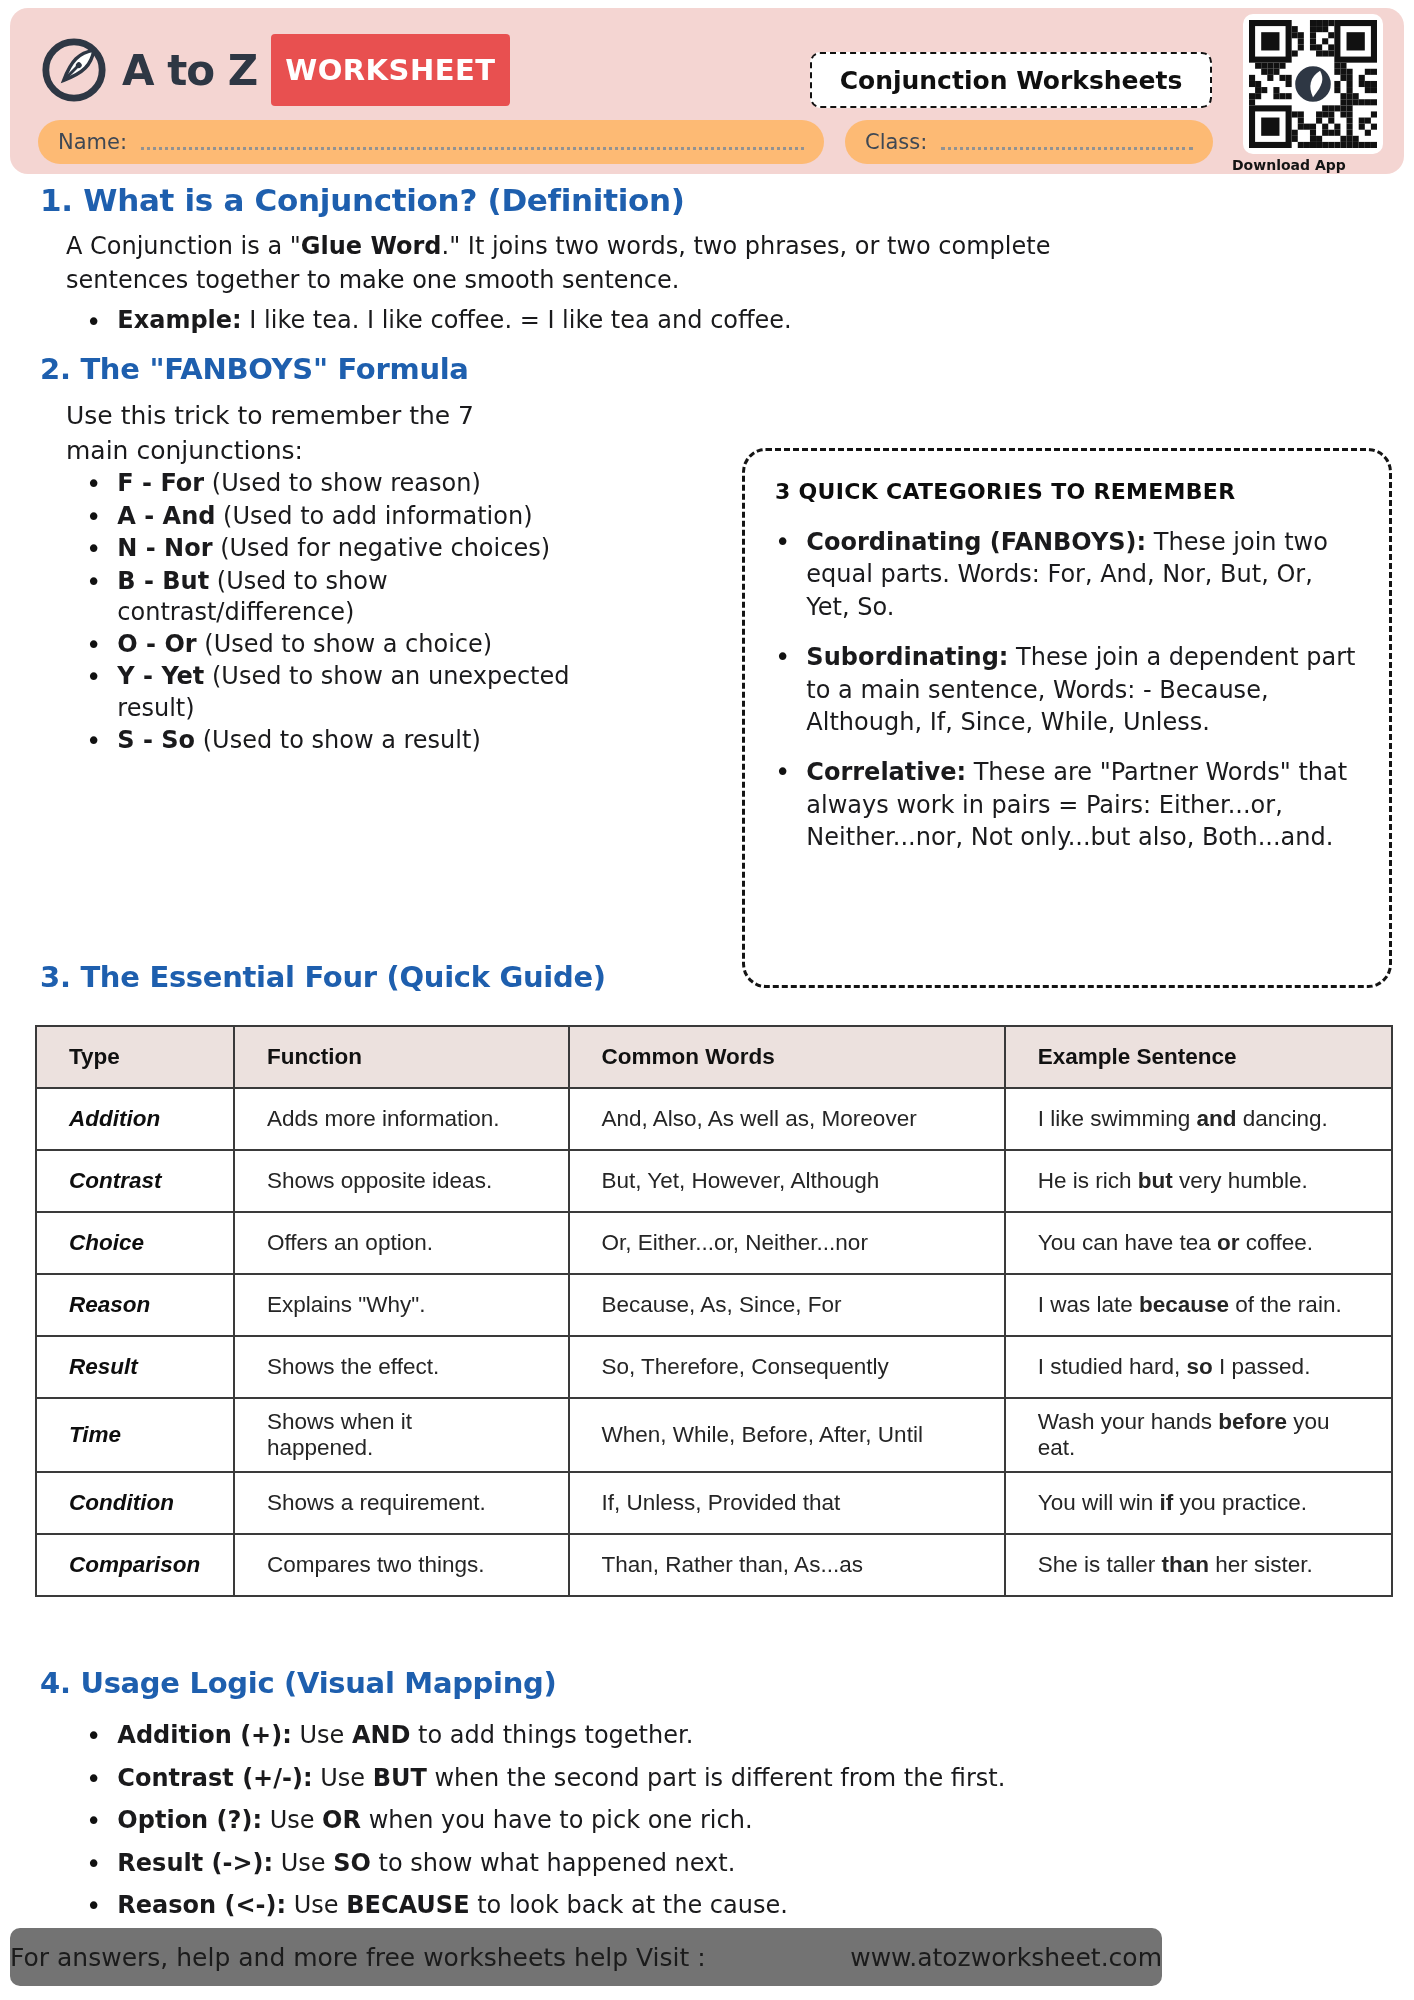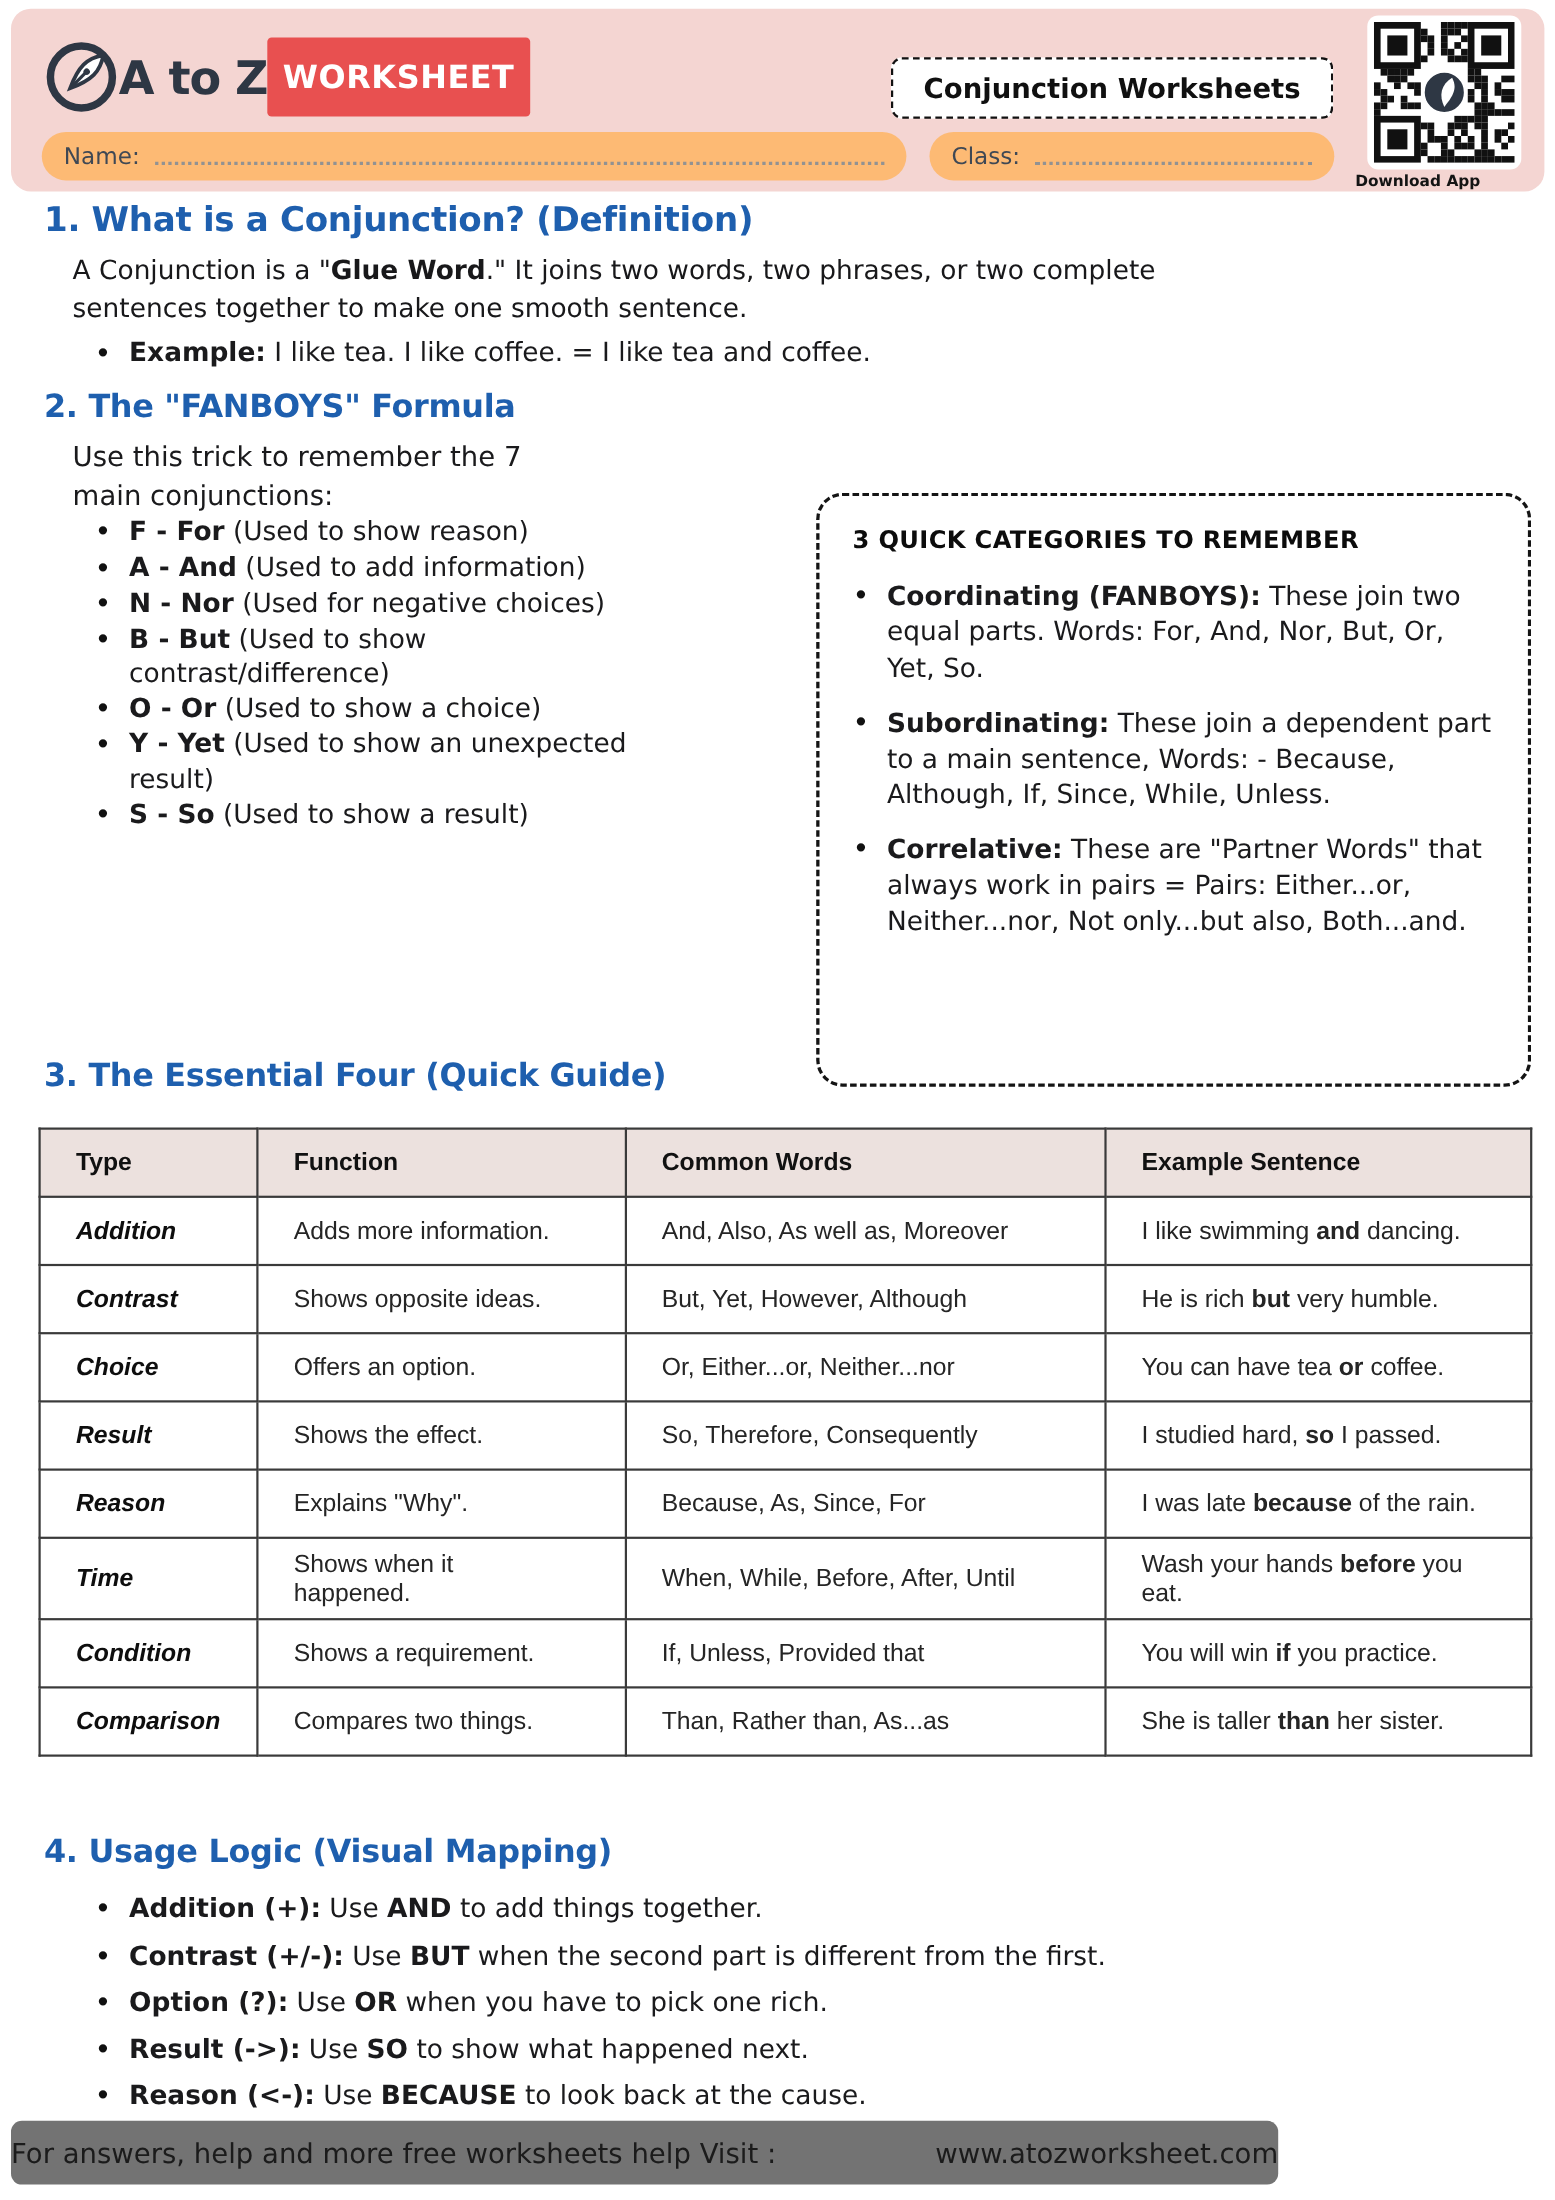--- a/index.html
+++ b/index.html
@@ -3,21 +3,21 @@
 <meta charset="utf-8">
 <style>
   * { box-sizing: border-box; margin: 0; padding: 0; }
   html,body { background:#fff; }
   body { font-family: "DejaVu Sans", sans-serif; color:#1a1a1c; }
   .page { position:relative; width:1414px; height:2000px; background:#ffffff; overflow:hidden; }
 
   
   .header { position:absolute; left:10px; top:8px; width:1394px; height:166px;
             background:#f4d5d2; border-radius:18px; }
-  .brand { position:absolute; left:30px; top:26px; display:flex; align-items:center; }
+  .brand { position:absolute; left:30px; top:26px; display:flex; align-items:center; gap:14px; }
   .brand svg { width:68px; height:68px; display:block; }
   .brand-name { font-size:42px; font-weight:800; color:#2e3744; letter-spacing:-1px; }
   .brand-badge { background:#e85050; color:#ffffff; font-weight:700; font-size:29px;
                  padding:19px 14px; border-radius:4px; letter-spacing:0.5px; }
   .title-box { position:absolute; left:800px; top:44px; width:402px; height:56px; background:#ffffff;
                border:2.5px dashed #111; border-radius:10px; display:flex; align-items:center;
                justify-content:center; font-size:25px; font-weight:700; color:#101010; }
   .field { position:absolute; top:112px; height:44px; background:#fdba74; border-radius:22px;
            display:flex; align-items:center; padding:0 20px; gap:14px; }
   .field-name { left:28px;  width:786px; }
@@ -344,30 +344,30 @@
           <td>But, Yet, However, Although</td>
           <td><span>He is rich </span><b>but</b><span> very humble.</span></td>
         </tr>
         <tr>
           <td class="type">Choice</td>
           <td class="func">Offers an option.</td>
           <td>Or, Either...or, Neither...nor</td>
           <td><span>You can have tea </span><b>or</b><span> coffee.</span></td>
         </tr>
         <tr>
+          <td class="type">Reason</td>
+          <td class="func">Explains "Why".</td>
+          <td>Because, As, Since, For</td>
+          <td><span>I was late </span><b>because</b><span> of the rain.</span></td>
+        </tr>
+        <tr>
           <td class="type">Result</td>
           <td class="func">Shows the effect.</td>
           <td>So, Therefore, Consequently</td>
           <td><span>I studied hard, </span><b>so</b><span> I passed.</span></td>
-        </tr>
-        <tr>
-          <td class="type">Reason</td>
-          <td class="func">Explains "Why".</td>
-          <td>Because, As, Since, For</td>
-          <td><span>I was late </span><b>because</b><span> of the rain.</span></td>
         </tr>
         <tr>
           <td class="type">Time</td>
           <td class="func">Shows when it
 happened.</td>
           <td>When, While, Before, After, Until</td>
           <td><span>Wash your hands </span><b>before</b><span> you eat.</span></td>
         </tr>
         <tr>
           <td class="type">Condition</td>

